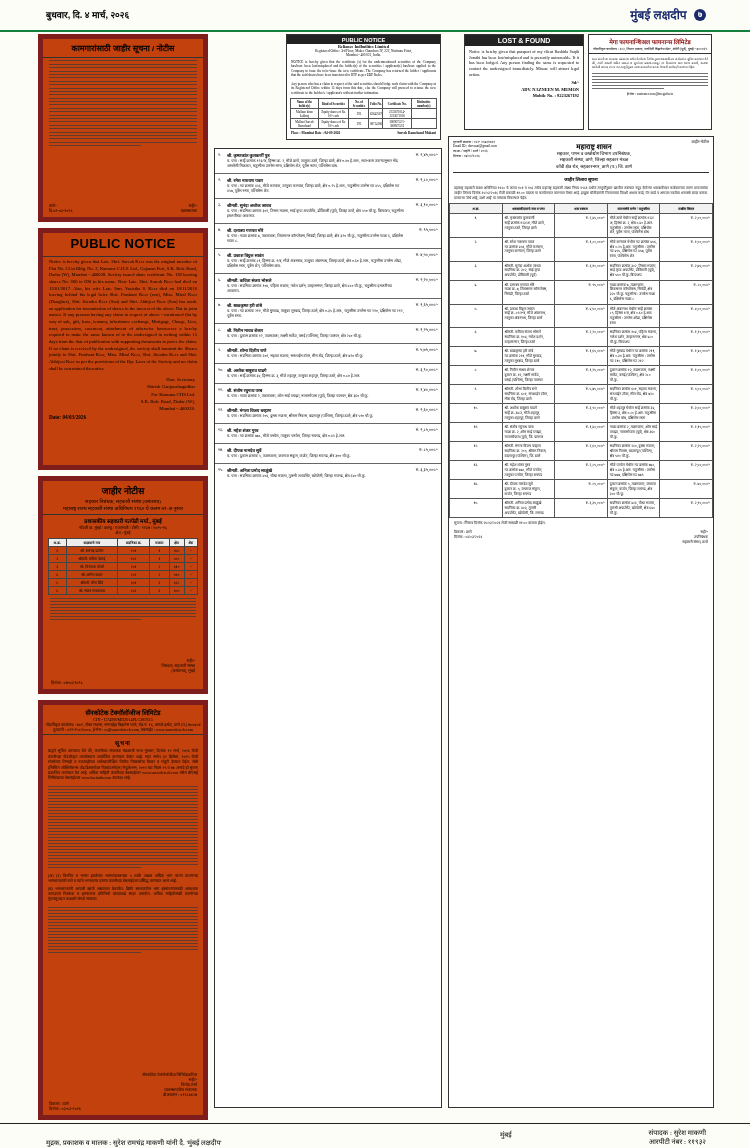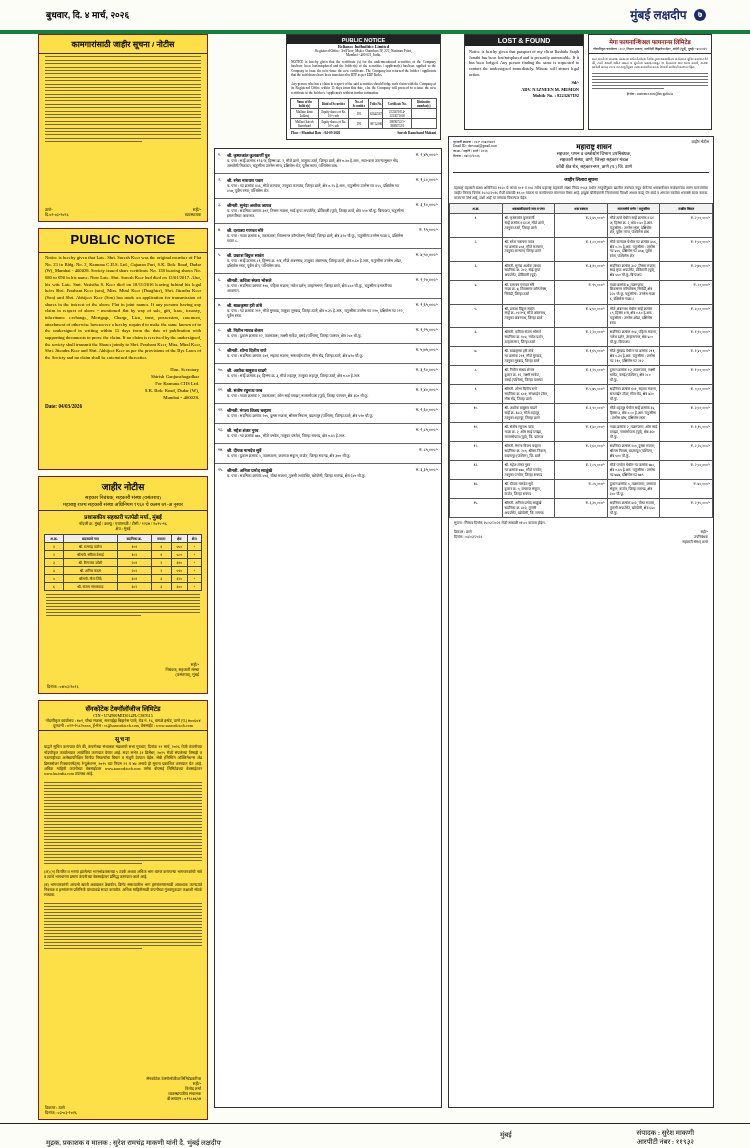--- a/index.html
+++ b/index.html
@@ -3,45 +3,45 @@
 <meta charset="utf-8">
 <style>
   html,body{margin:0;padding:0;background:#cfcfcf;}
   body{font-family:"Liberation Serif", serif;}
   .page{
     position:relative;width:750px;height:1148px;background:#fdfdf8;
     overflow:hidden;
   }
   .pagehead{
     position:absolute;left:0;top:0;width:750px;height:30px;
-    border-bottom:4px solid #15803d;
+    border-bottom:2px solid #15803d;
   }
   .pagehead .date{
     position:absolute;left:46px;top:8px;font-size:9px;font-weight:bold;
     font-family:"Liberation Sans",sans-serif;
   }
   .pagehead .masthead{
     position:absolute;right:44px;top:6px;font-size:12px;font-weight:bold;
     color:#1a2a6c;font-family:"Liberation Sans",sans-serif;
   }
   .pagehead .masthead .circ{
     display:inline-block;width:12px;height:12px;border-radius:50%;
     background:#1a2a6c;color:#fff;font-size:8px;text-align:center;
     line-height:12px;margin-left:4px;vertical-align:2px;
   }
   .pagefoot{
     position:absolute;left:0;bottom:0;width:750px;height:24px;
     border-top:1px solid #222;
   }
   .pagefoot .fl{position:absolute;left:46px;top:14px;font-size:7px;}
   .pagefoot .fc{position:absolute;left:500px;top:6px;font-size:7px;}
-  .pagefoot .fr{position:absolute;right:56px;top:4px;font-size:7px;text-align:center;}
+  .pagefoot .fr{position:absolute;right:44px;top:4px;font-size:7px;text-align:center;}
 
   
-  .box{position:absolute;border:1px solid #7f1d1d;background:#fde047;box-sizing:border-box;}
+  .box{position:absolute;border:5px solid #7f1d1d;background:#c2410c;box-sizing:border-box;}
   .rule{border-top:1px solid #333;margin:2px 0;}
   .ctr{text-align:center;}
   .bold{font-weight:bold;}
 
   
   .lines{display:block;}
   .lines i{
     display:block;height:1px;background:#3a3a3a;margin:2.4px 0;opacity:.72;
   }
   .lines i:last-child{width:62%;}

